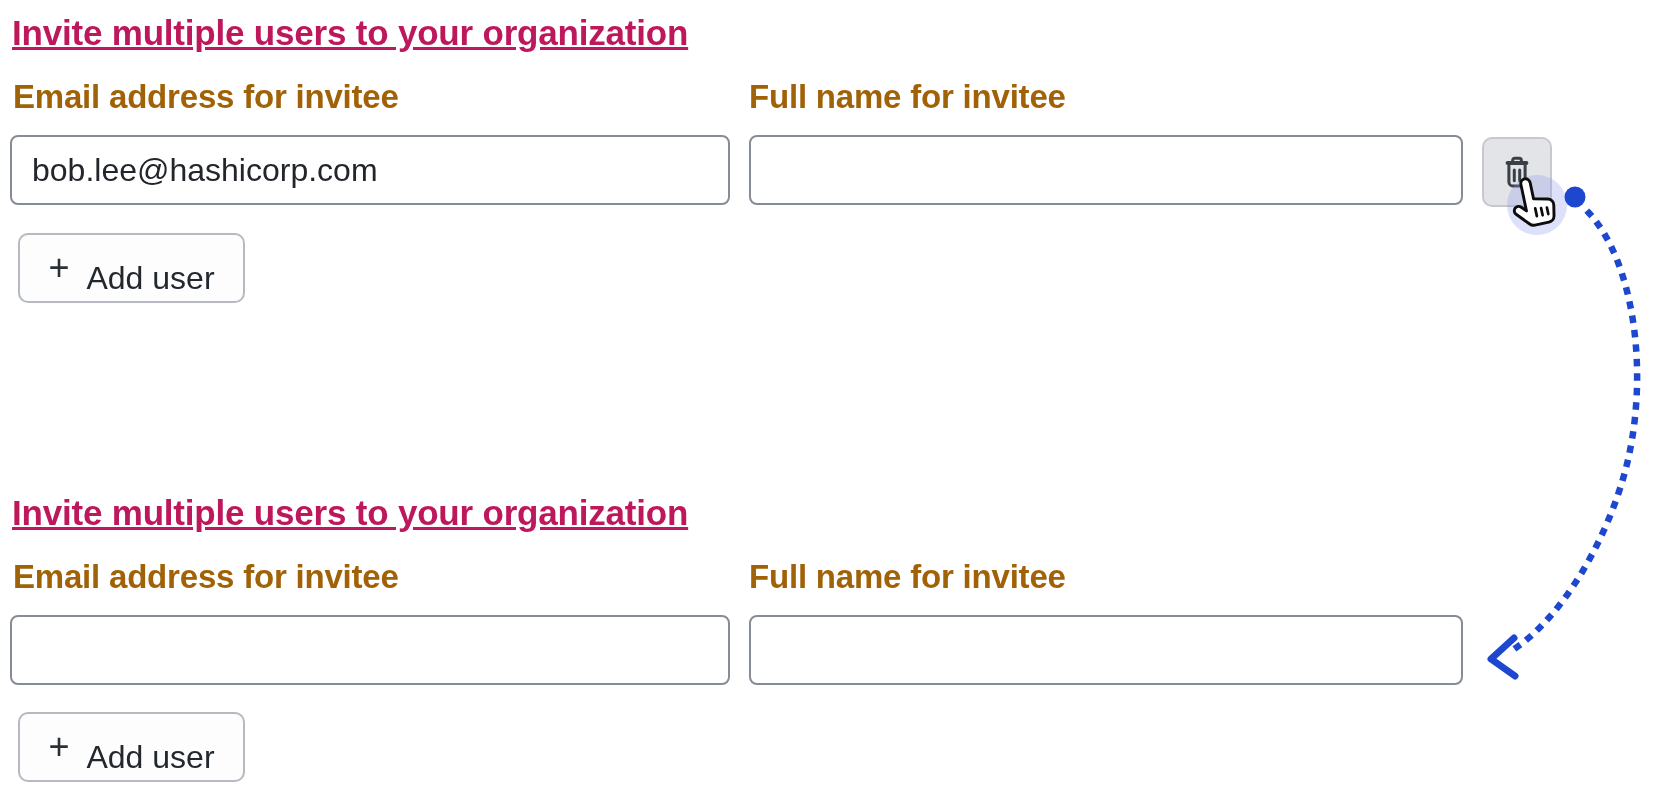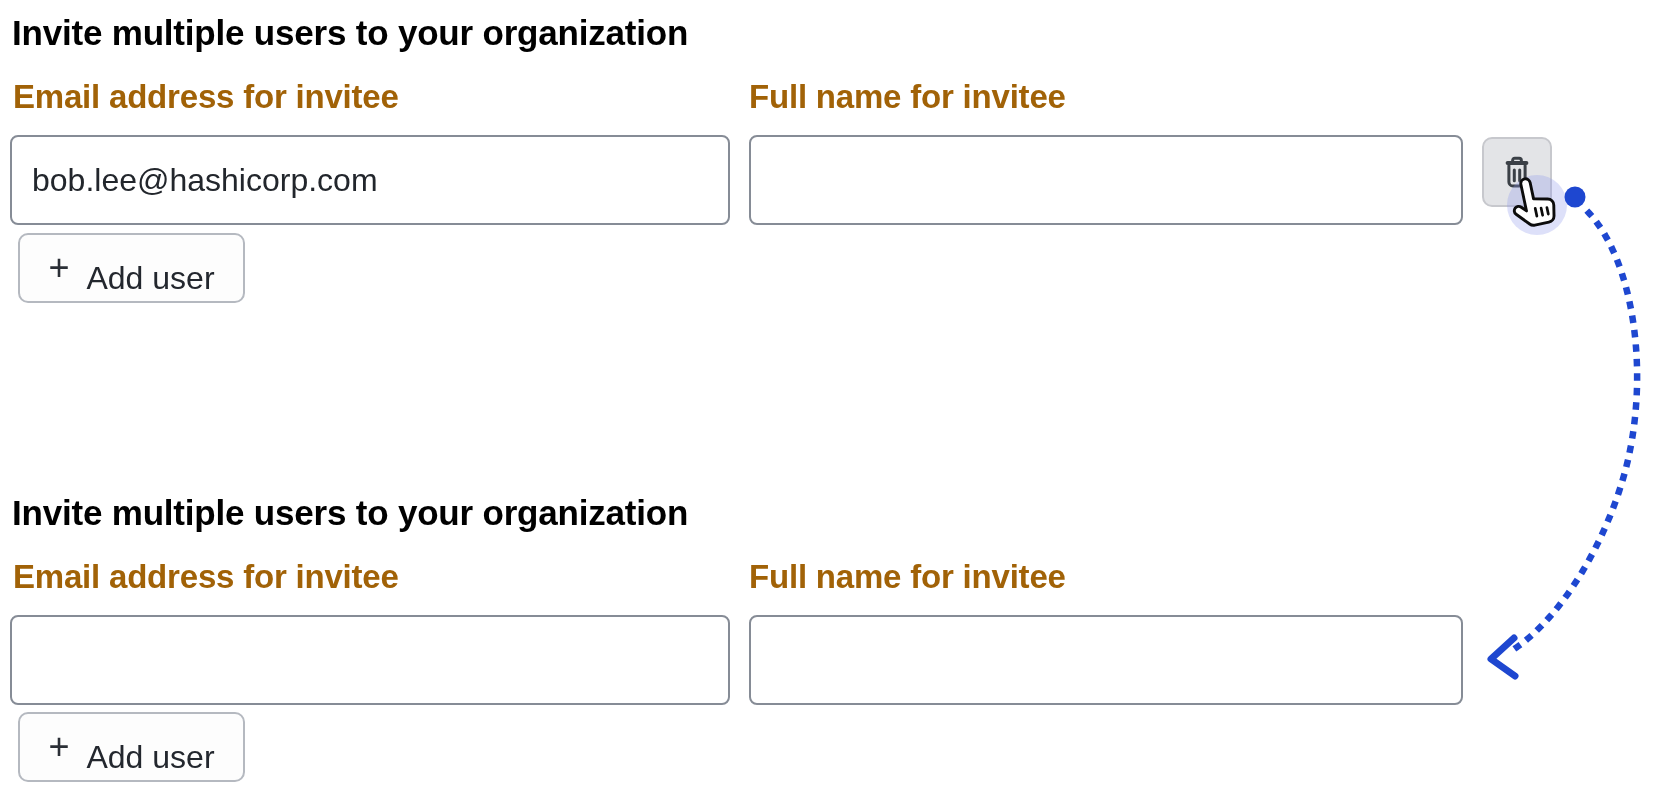--- a/index.html
+++ b/index.html
@@ -7,27 +7,27 @@
   body {
     width: 1672px; height: 800px;
     position: relative;
     font-family: "Liberation Sans", sans-serif;
     overflow: hidden;
     color: #15181d;
   }
   .abs { position: absolute; }
 
   .section-heading {
-    font-size: 35px; font-weight: 700; letter-spacing: -0.2px; color: #000000;
+    font-size: 35px; font-weight: 700; letter-spacing: -0.2px; color: #be185d; text-decoration: underline;
   }
   .field-label {
     font-size: 33px; font-weight: 700; letter-spacing: -0.2px; color: #a16207;
   }
   .text-input {
-    height: 90px; background: #ffffff;
+    height: 70px; background: #ffffff;
     border: 2px solid #868c96; border-radius: 8px;
     font-family: "Liberation Sans", sans-serif;
     font-size: 32px; color: #22262c;
     padding: 0 20px; outline: none;
   }
   .add-user-btn {
     width: 227px; height: 70px;
     background: #fdfdfd; border: 2px solid #b5b9c0; border-radius: 10px;
     display: flex; align-items: center; justify-content: center; gap: 17px;
     font-family: "Liberation Sans", sans-serif;

